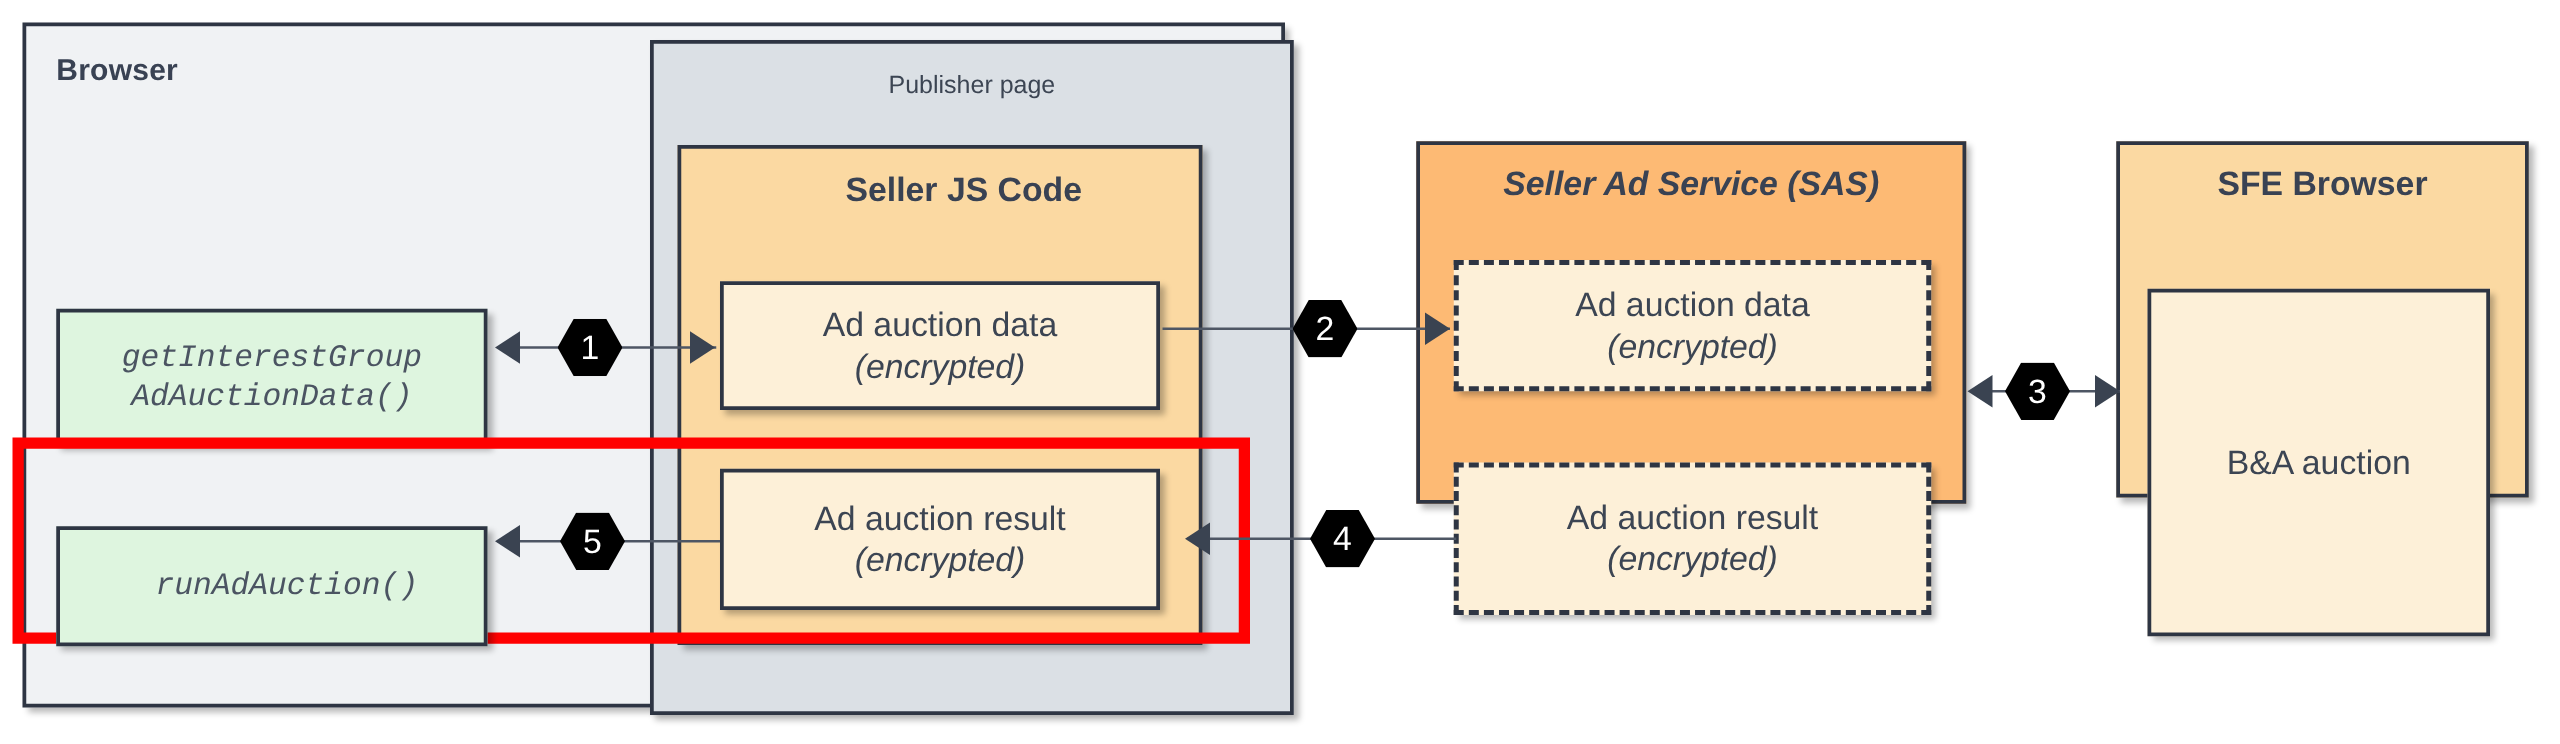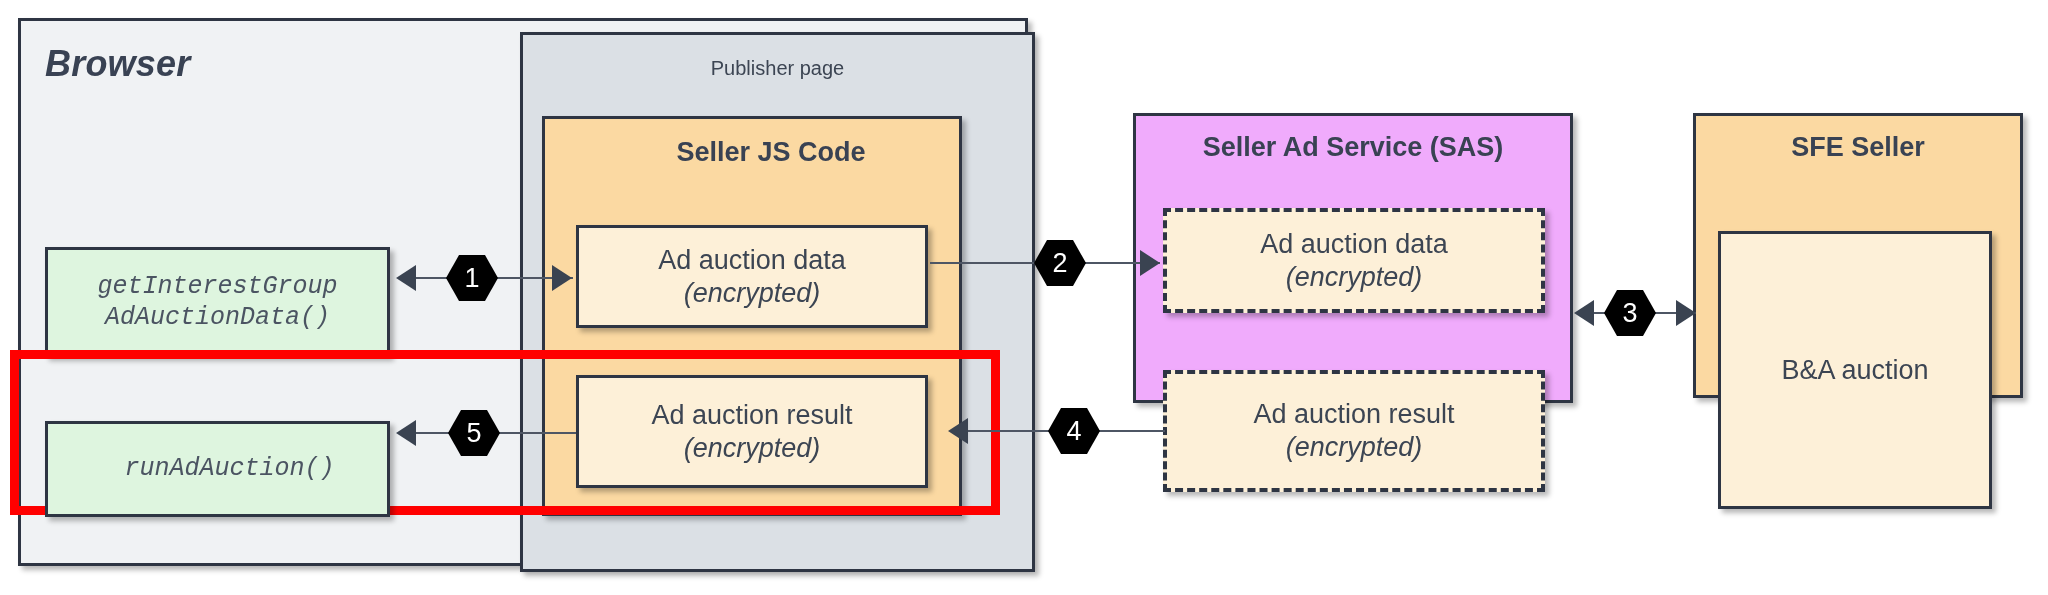--- a/index.html
+++ b/index.html
@@ -5,34 +5,34 @@
   html,body{margin:0;padding:0;background:#ffffff;}
   body{width:2048px;height:595px;font-family:"Liberation Sans",sans-serif;overflow:hidden;}
   #stage{position:relative;width:2048px;height:595px;background:#ffffff;}
 
   .box{position:absolute;box-sizing:border-box;}
   .shadow{box-shadow:4px 4px 5px rgba(0,0,0,0.28);}
 
   
   #browser{left:18px;top:18px;width:1010px;height:548px;background:#F0F2F4;
            border:3px solid #2E3543;}
-  #browser-title{position:absolute;left:24px;top:22px;font-size:36px;font-weight:bold;color:#394253;
-                 letter-spacing:.2px;font-style:italic;}
+  #browser-title{position:absolute;left:24px;top:22px;font-size:24px;font-weight:bold;color:#394253;
+                 letter-spacing:.2px;}
 
   
   #publisher{left:520px;top:32px;width:515px;height:540px;background:#DBE0E5;
              border:3px solid #2E3543;}
   #publisher-title{position:absolute;left:0;right:0;top:22px;text-align:center;font-size:20px;color:#3C4553;}
 
   
   #sellerjs{left:542px;top:116px;width:420px;height:400px;background:#FBD9A2;border:3px solid #2E3543;}
   #sellerjs-title{position:absolute;left:0;right:0;top:18px;text-align:center;font-size:27px;font-weight:bold;color:#394253;padding-left:38px;}
 
   
-  #sas{left:1133px;top:113px;width:440px;height:290px;background:#f0abfc;border:3px solid #2E3543;}
+  #sas{left:1133px;top:113px;width:440px;height:290px;background:#fdba74;border:3px solid #2E3543;font-style:italic;}
   #sas-title{position:absolute;left:0;right:0;top:16px;text-align:center;font-size:27px;font-weight:bold;color:#394253;}
 
   
   #sfe{left:1693px;top:113px;width:330px;height:285px;background:#FBD9A2;border:3px solid #2E3543;}
   #sfe-title{position:absolute;left:0;right:0;top:16px;text-align:center;font-size:27px;font-weight:bold;color:#394253;}
 
   
   .green{background:#DEF5DF;border:3px solid #2E3543;display:flex;align-items:center;justify-content:center;text-align:center;margin-top:33px;}
   .green .code{font-family:"Liberation Mono",monospace;font-style:italic;font-size:25px;color:#4B5462;line-height:1.25;white-space:pre-line;}
 
@@ -111,21 +111,21 @@
   <div class="box cream dashed shadow" style="left:1163px;top:370px;width:382px;height:122px;">
     <div>
       <div class="l1">Ad auction result</div>
       <div class="l2">(encrypted)</div>
     </div>
   </div>
 
   <div class="box" style="left:1133px;top:340px;width:440px;height:185px;background:#FBD9A2;border:3px solid #2E3543;border-top:none;z-index:-1;"></div>
 
   <div id="sfe" class="box shadow">
-    <div id="sfe-title">SFE Seller</div>
+    <div id="sfe-title">SFE Browser</div>
   </div>
   <div class="box" style="left:1693px;top:340px;width:330px;height:180px;background:#FBD9A2;border:3px solid #2E3543;border-top:none;z-index:-1;"></div>
 
   <div class="box cream shadow" style="left:1718px;top:215px;width:274px;height:278px;margin-top:16px;">
     <div class="l1">B&amp;A auction</div>
   </div>
 
   <div id="redbox" class="box"></div>
 
   <div class="hline" style="left:398px;top:277px;width:175px;"></div>

